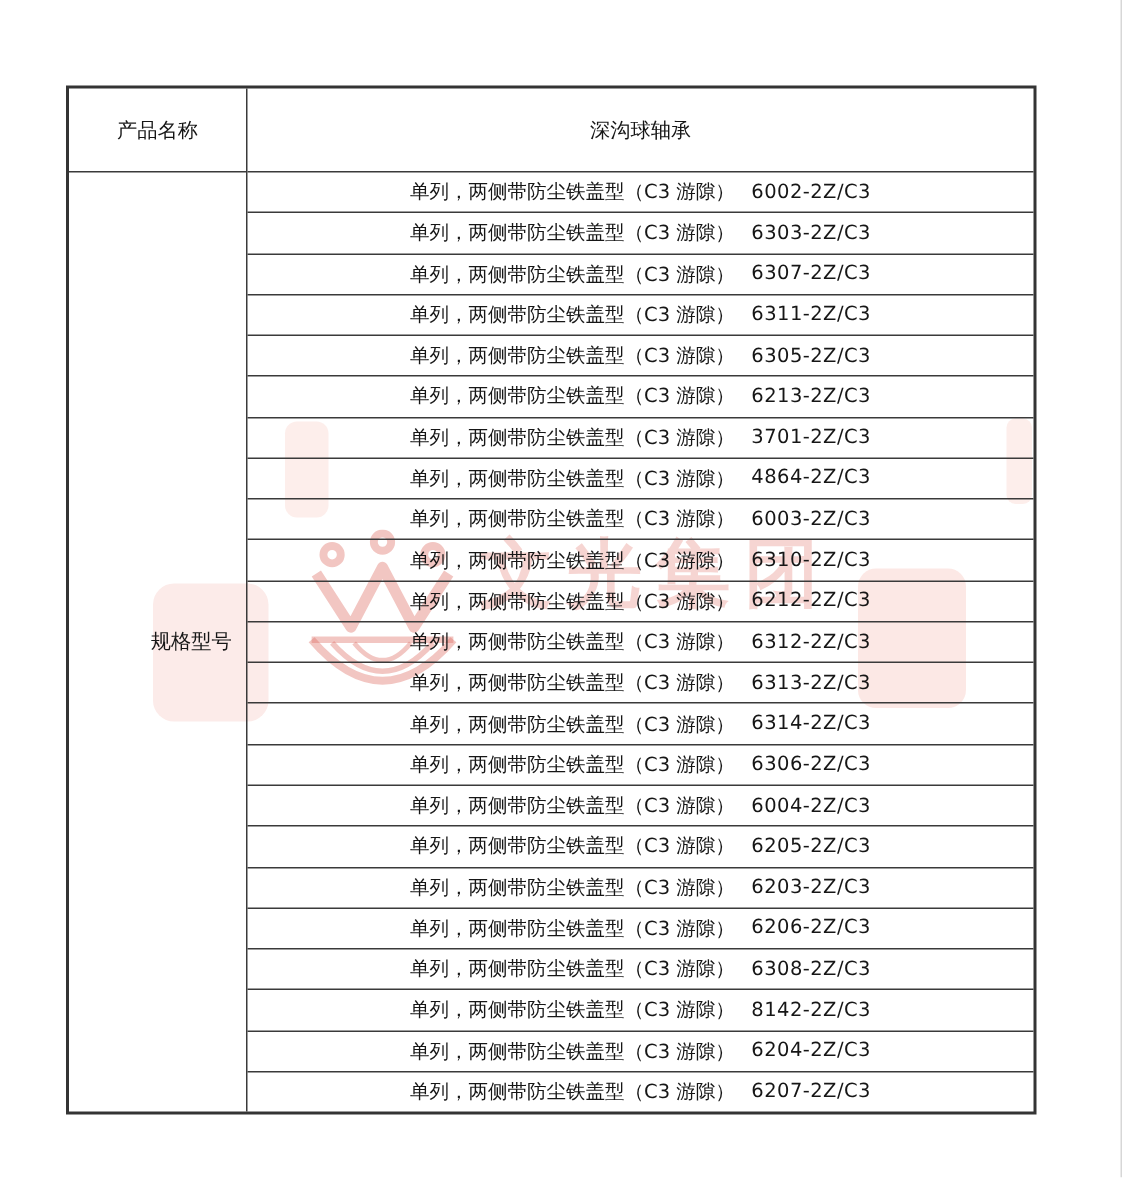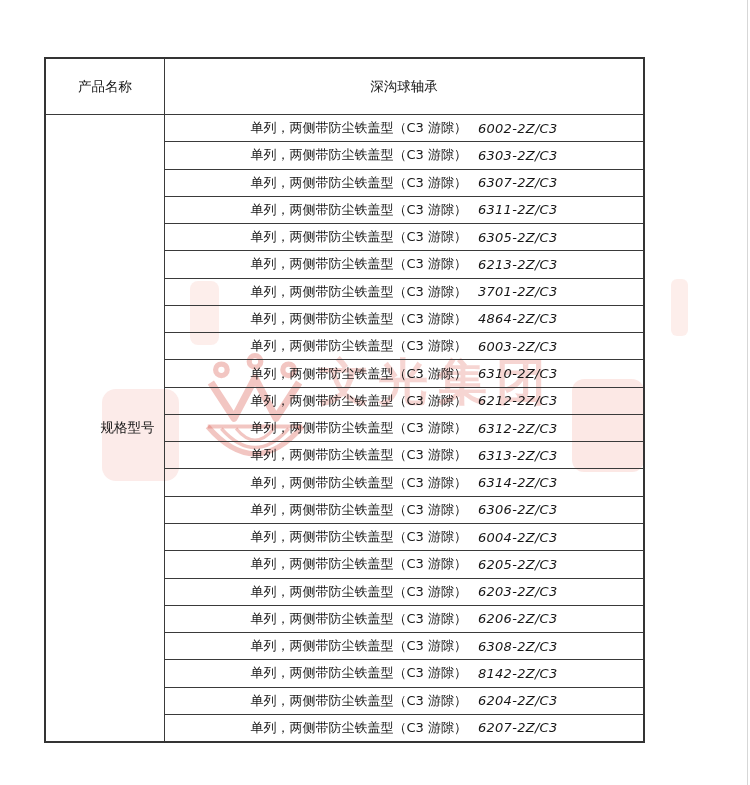--- a/index.html
+++ b/index.html
@@ -22,36 +22,36 @@
                background:rgba(252,226,222,0.6); border-radius:6px; }
   .wm-crown { position:absolute; left:178px; top:353px; width:108px; height:126px; }
   .wm-cn { position:absolute; left:296px; top:352px; width:300px;
            font-size:50px; font-weight:bold; letter-spacing:9px; line-height:60px;
            color:rgba(221,104,94,0.28); white-space:nowrap; }
   .wm-en { position:absolute; left:316px; top:402px; width:260px;
            font-size:17px; font-weight:bold; letter-spacing:2.5px;
            color:rgba(156,172,198,0.70); white-space:nowrap; }
 
   
-  .spec-table { position:absolute; left:44px; top:57px; width:601px; height:686px;
+  .spec-table { position:absolute; left:44px; top:57px; width:647px; height:686px;
                 z-index:1; display:flex; border:2px solid #343434; background:transparent;
                 color:#161616; }
   .col-left { width:119px; min-width:119px; border-right:1px solid #3a3a3a;
               display:flex; flex-direction:column; }
   .col-right { flex:1; display:flex; flex-direction:column; }
   .cell-hdr { height:56px; min-height:56px; border-bottom:1px solid #3a3a3a;
               display:flex; align-items:center; justify-content:center;
               font-size:13.5px; }
   .cell-rowlabel { flex:1; display:flex; align-items:center; justify-content:center;
                    font-size:13.5px;padding-left:45px; }
   .rows-host { flex:1; display:flex; flex-direction:column; }
   .spec-row { flex:1; display:flex; align-items:center; justify-content:center;
               border-bottom:1px solid #3a3a3a; font-size:13px; white-space:nowrap; }
   .spec-row:last-child { border-bottom:none; }
-  .spec-row .model { margin-left:11px; letter-spacing:0.3px;font-style:italic; }
+  .spec-row .model { margin-left:11px; letter-spacing:0.3px; }
 </style>
 </head>
 <body>
 
 <div class="page">
 
   <div class="watermark">
     <div class="wm-blob-a"></div>
     <div class="wm-strip-l"></div>
     <div class="wm-strip-r"></div>

